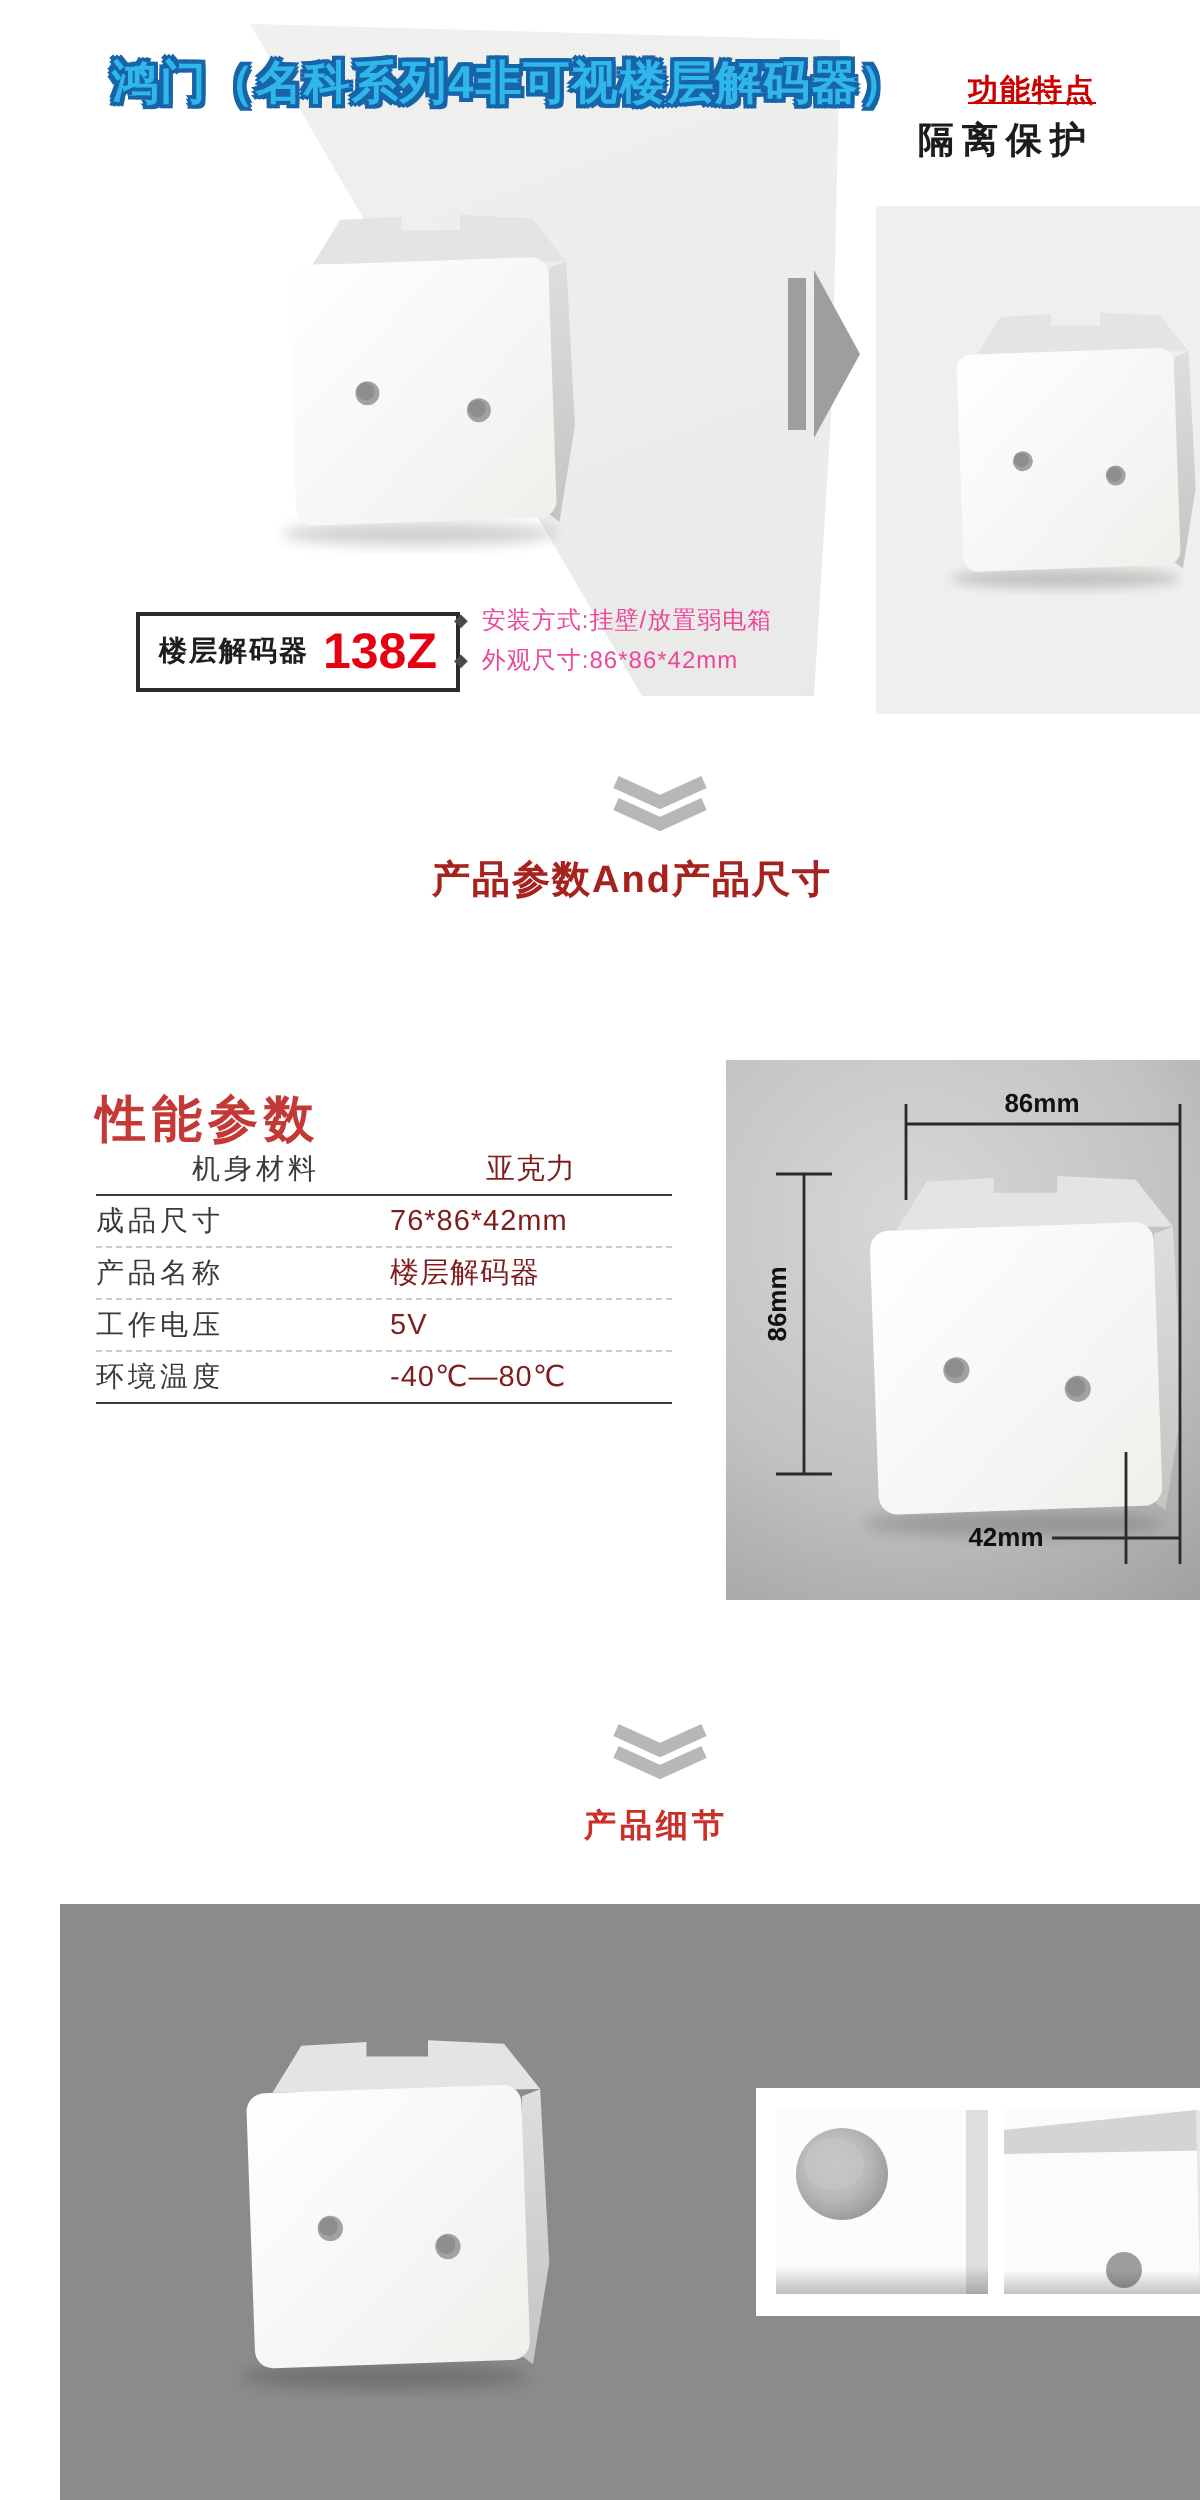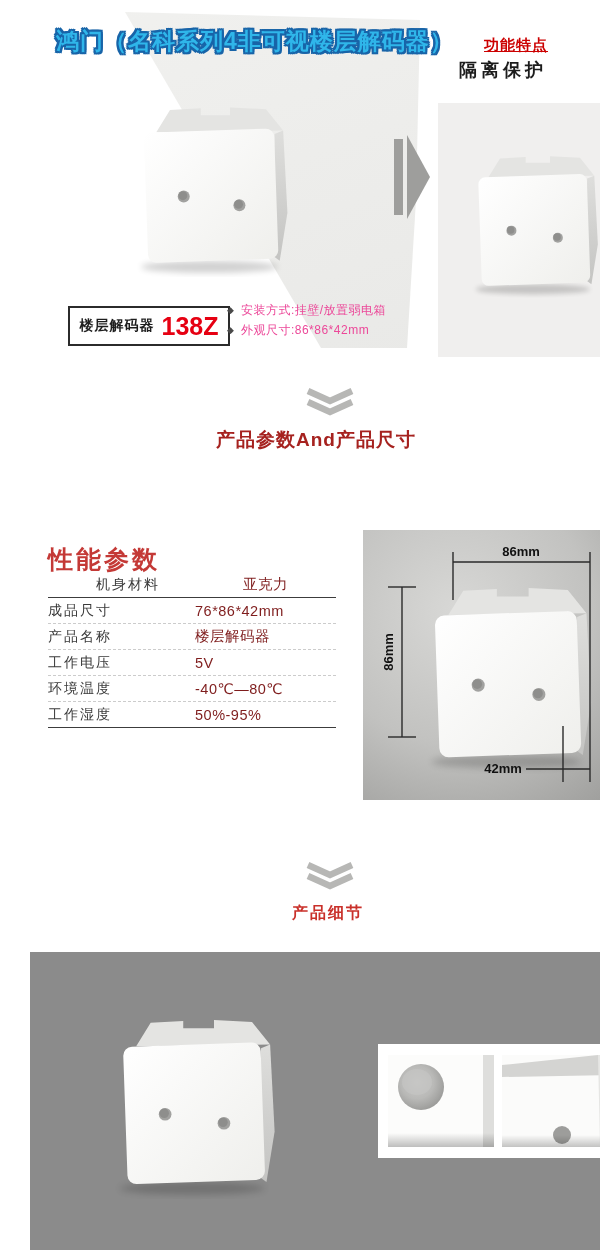--- a/index.html
+++ b/index.html
@@ -167,24 +167,20 @@
       <span class="spec-value">楼层解码器</span>
     </div>
     <div class="spec-row">
       <span class="spec-label">工作电压</span>
       <span class="spec-value">5V</span>
     </div>
     <div class="spec-row">
       <span class="spec-label">环境温度</span>
       <span class="spec-value">-40℃—80℃</span>
     </div>
-    <div class="spec-row">
-      <span class="spec-label">工作湿度</span>
-      <span class="spec-value">50%-95%</span>
-    </div>
   </div>
 
   <div class="dimfig">
     <svg width="267" height="270" viewBox="0 0 267 270">
       <use href="#device-3d" x="48" y="40" width="196" height="205"></use>
       <g stroke="#2a2a2a" stroke-width="1.4" fill="none">
         <path d="M90,32 H227"></path>
         <path d="M90,22 V70"></path>
         <path d="M227,22 V252"></path>
         <path d="M39,57 V207"></path>

